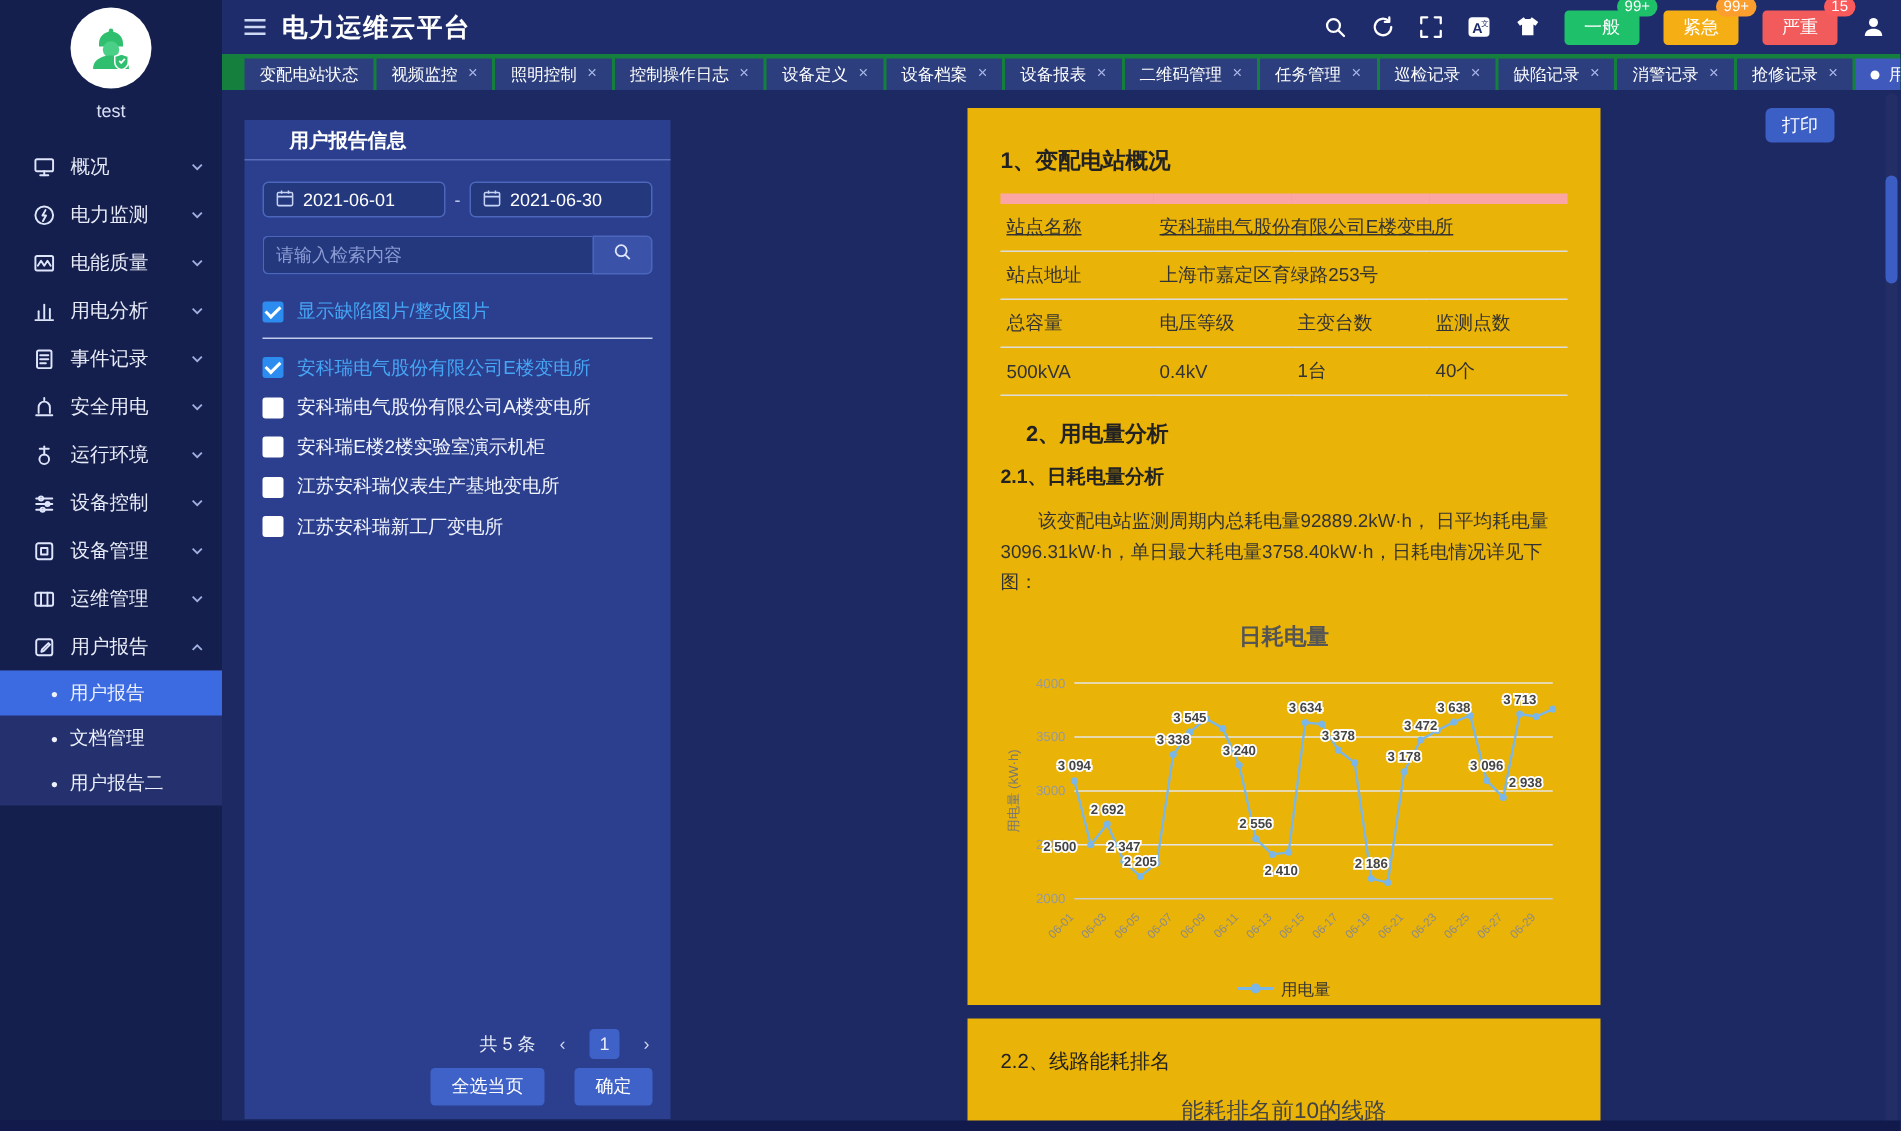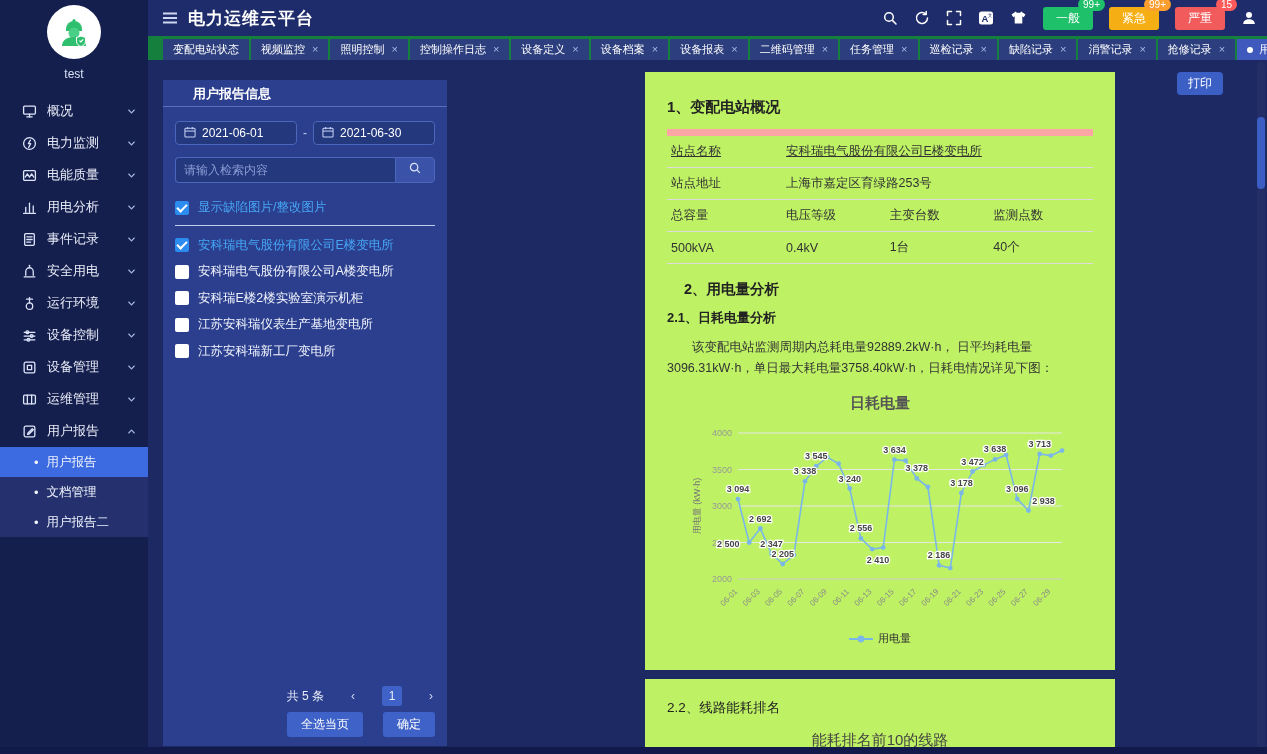--- a/index.html
+++ b/index.html
@@ -52,31 +52,31 @@
   .search-btn { width:40px; background:#3a52a8; border:1px solid #4c66bb; border-radius:0 4px 4px 0; display:flex; align-items:center; justify-content:center; cursor:pointer; }
   .cb { width:14px; height:14px; border-radius:2px; background:#fff; display:inline-block; flex:none; position:relative; cursor:pointer; }
   .cb.checked { background:#2d8cf0; }
   .cb.checked::after { content:""; position:absolute; left:4px; top:1px; width:4px; height:8px; border:solid #fff; border-width:0 2px 2px 0; transform:rotate(45deg); }
   .special-row { display:flex; align-items:center; gap:9px; margin:16px 12px 0; padding-bottom:9px; border-bottom:1px solid #c2cdec; font-size:12.5px; }
   .special-row .lbl { color:#46a6f5; }
   .station-row { display:flex; align-items:center; gap:9px; padding:0 12px; height:26.5px; font-size:12.5px; cursor:pointer; }
   .stations { margin-top:6px; }
   .st-label { color:#f2f5fd; }
   .st-label.sel { color:#46a6f5; }
-  .pager { position:absolute; right:14px; bottom:40px; display:flex; align-items:center; gap:27px; font-size:12px; color:#e8ecf8; }
+  .pager { position:absolute; right:14px; bottom:40px; display:flex; align-items:center; gap:16px; font-size:12px; color:#e8ecf8; }
   .page-num { width:20px; height:20px; background:#3f62c8; border-radius:3px; text-align:center; line-height:20px; font-size:12px; cursor:pointer; }
   .pg-arrow { cursor:pointer; font-size:12px; color:#cfd8f2; }
   .panel-actions { position:absolute; right:12px; bottom:9px; display:flex; gap:20px; }
   .blue-btn { background:#3f62c8; border:none; color:#fff; font-size:12px; padding:4px 14px; border-radius:3px; cursor:pointer; font-family:inherit; }
 
   
   .print-btn { position:absolute; top:12px; right:44px; width:46px; height:23px; background:#3c5fc6; border:none; border-radius:4px; color:#fff; font-size:12px; cursor:pointer; font-family:inherit; }
 
   
-  .page { position:absolute; left:497px; width:470px; background:#bef264; color:#333; }
+  .page { position:absolute; left:497px; width:422px; background:#eab308; color:#333; }
   .page1 { top:12px; height:598px; padding:26px 22px 0; }
   .page2 { top:619px; height:160px; padding:20px 22px 0; }
   .rh1 { font-size:15px; font-weight:bold; color:#222; margin-bottom:12px; }
   .info-table { width:100%; border-collapse:collapse; font-size:12.5px; margin-bottom:16px; }
   .info-table td { padding:7px 4px; border-bottom:1px solid #ddd; color:#333; }
   .info-table tr:first-child td { border-top:7px solid #fca5a5;text-decoration:underline; }
   .rh2 { font-size:14.5px; font-weight:bold; color:#222; margin:2px 17px 10px; }
   .rh21 { font-size:13px; font-weight:bold; color:#222; margin-bottom:10px; }
   .rpara { font-size:12.5px; line-height:1.65; color:#333; text-indent:2em; }
   .chart-title { text-align:center; font-size:15px; font-weight:bold; color:#555; margin-top:16px; }

